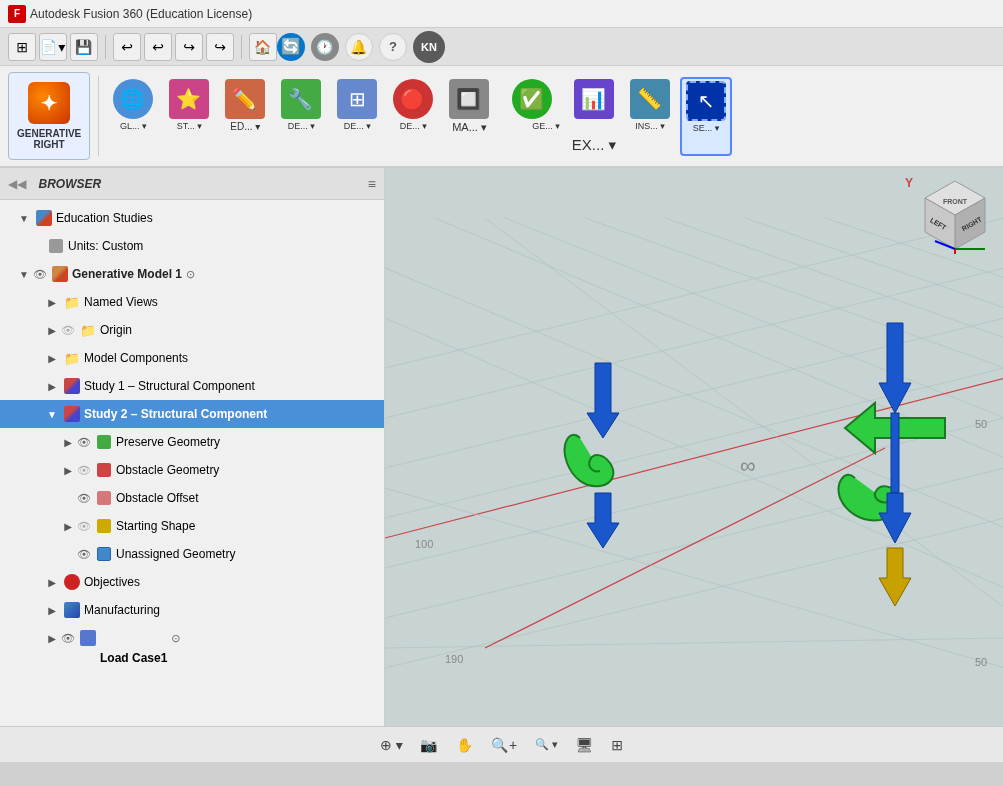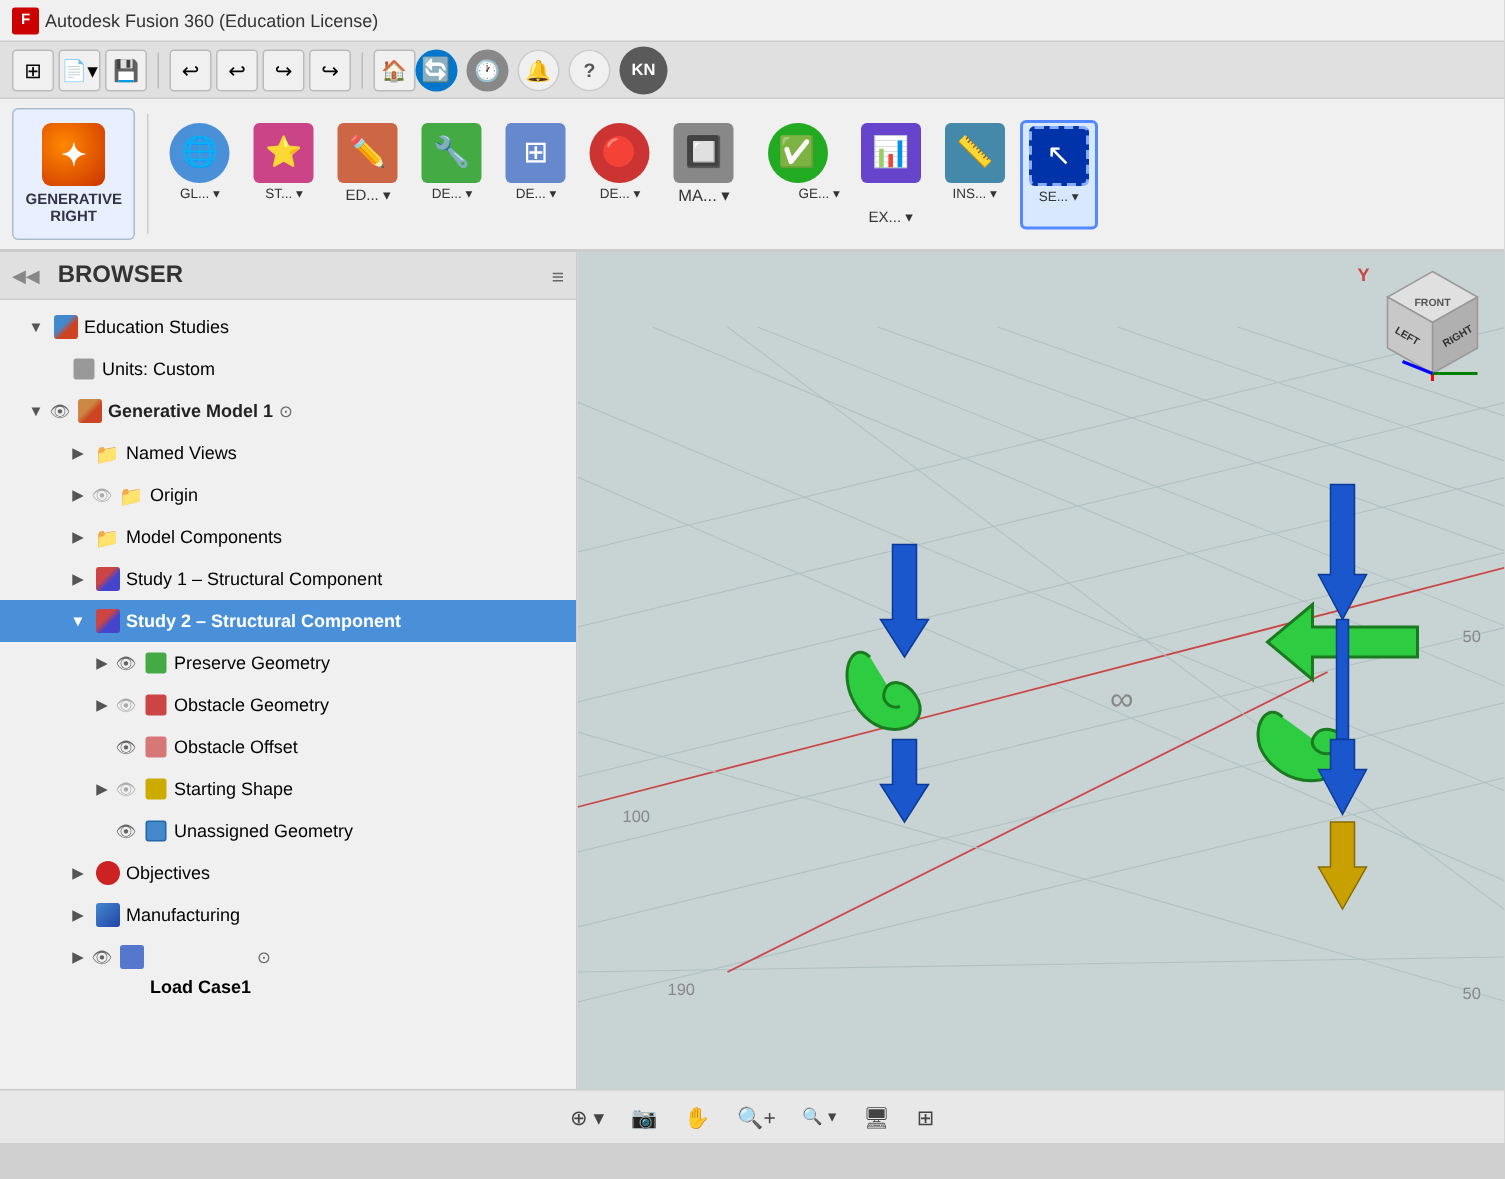--- a/index.html
+++ b/index.html
@@ -266,41 +266,41 @@
         <div style="display:flex;flex-direction:column;align-items:center;cursor:pointer;padding:2px 4px;border-radius:3px;min-width:52px;">
           <div style="width:40px;height:40px;background:#888;border-radius:4px;display:flex;align-items:center;justify-content:center;color:white;font-size:20px;">🔲</div>
           <span style="font-size:11px;color:#333;margin-top:2px;">MA... ▾</span>
         </div>
         <div style="display:flex;flex-direction:column;align-items:center;cursor:pointer;padding:2px 4px;border-radius:3px;min-width:52px;">
           <div style="width:40px;height:40px;background:#22aa22;border-radius:50%;display:flex;align-items:center;justify-content:center;color:white;font-size:20px;">✅</div>
           <span style="font-size:9px;color:#333;margin-top:2px;padding-left:29px;">GE... ▾</span>
         </div>
         <div style="display:flex;flex-direction:column;align-items:center;cursor:pointer;padding:2px 4px;border-radius:3px;min-width:52px;">
           <div style="width:40px;height:40px;background:#6644cc;border-radius:4px;display:flex;align-items:center;justify-content:center;color:white;font-size:20px;">📊</div>
-          <span style="font-size:10px;color:#333;margin-top:17px;">EX... ▾</span>
+          <span style="font-size:15px;color:#333;margin-top:17px;">EX... ▾</span>
         </div>
         <div style="display:flex;flex-direction:column;align-items:center;cursor:pointer;padding:2px 4px;border-radius:3px;min-width:52px;">
           <div style="width:40px;height:40px;background:#4488aa;border-radius:4px;display:flex;align-items:center;justify-content:center;color:white;font-size:20px;">📏</div>
           <span style="font-size:9px;color:#333;margin-top:2px;">INS... ▾</span>
         </div>
         <div style="display:flex;flex-direction:column;align-items:center;cursor:pointer;padding:2px 4px;border-radius:3px;min-width:52px;background:#d8e8ff;border:2px solid #5588ff;border-radius:4px;">
           <div style="width:40px;height:40px;background:#0033aa;border:2px dashed #88aaff;border-radius:4px;display:flex;align-items:center;justify-content:center;color:white;font-size:20px;">↖</div>
           <span style="font-size:9px;color:#333;margin-top:2px;">SE... ▾</span>
         </div>
       </div>
     </div>
   </div>
 </div>
 
 <div style="display:flex;height:calc(786px - 28px - 38px - 126px - 36px);">
 
   <div id="browser">
     <div id="browser-header">
       <span style="font-size:12px;color:#888;">◀◀</span>
-      <span style="font-size:16px;font-weight:bold;color:#333;margin-left:6px;">BROWSER</span>
+      <span style="font-size:12px;font-weight:bold;color:#333;margin-left:6px;font-style:italic;">BROWSER</span>
       <span style="margin-left:auto;font-size:14px;color:#666;">≡</span>
     </div>
 
     <div id="browser-content">
 
       <div class="tree-item indent-1">
         <span class="tree-expand">▼</span>
         <span class="tree-icon">
             <div class="ti-gen-studies"></div>
           </span>

